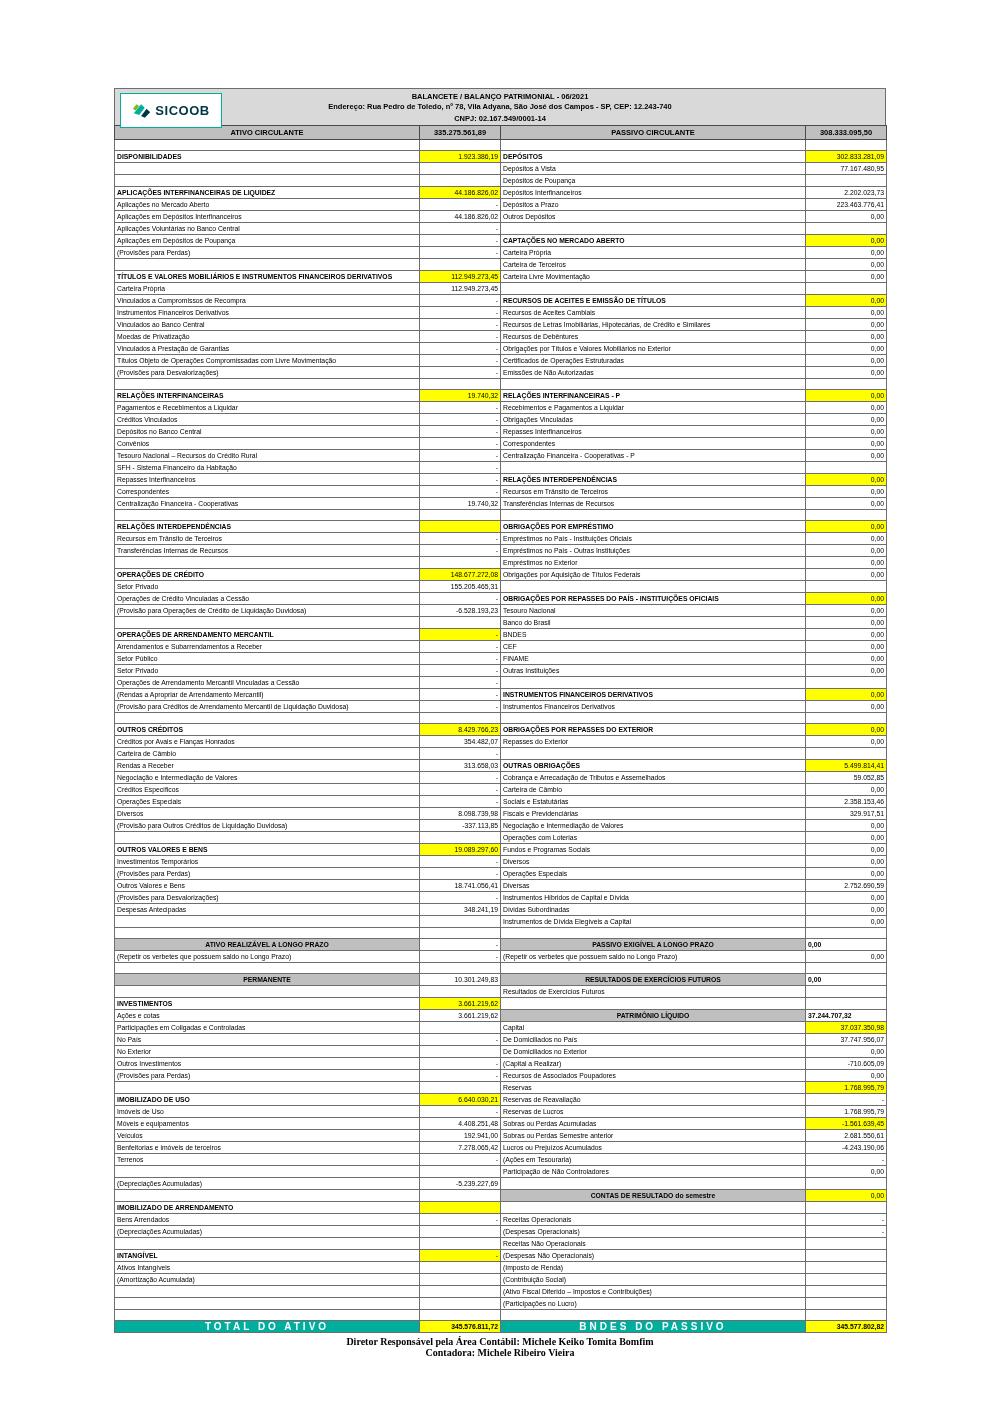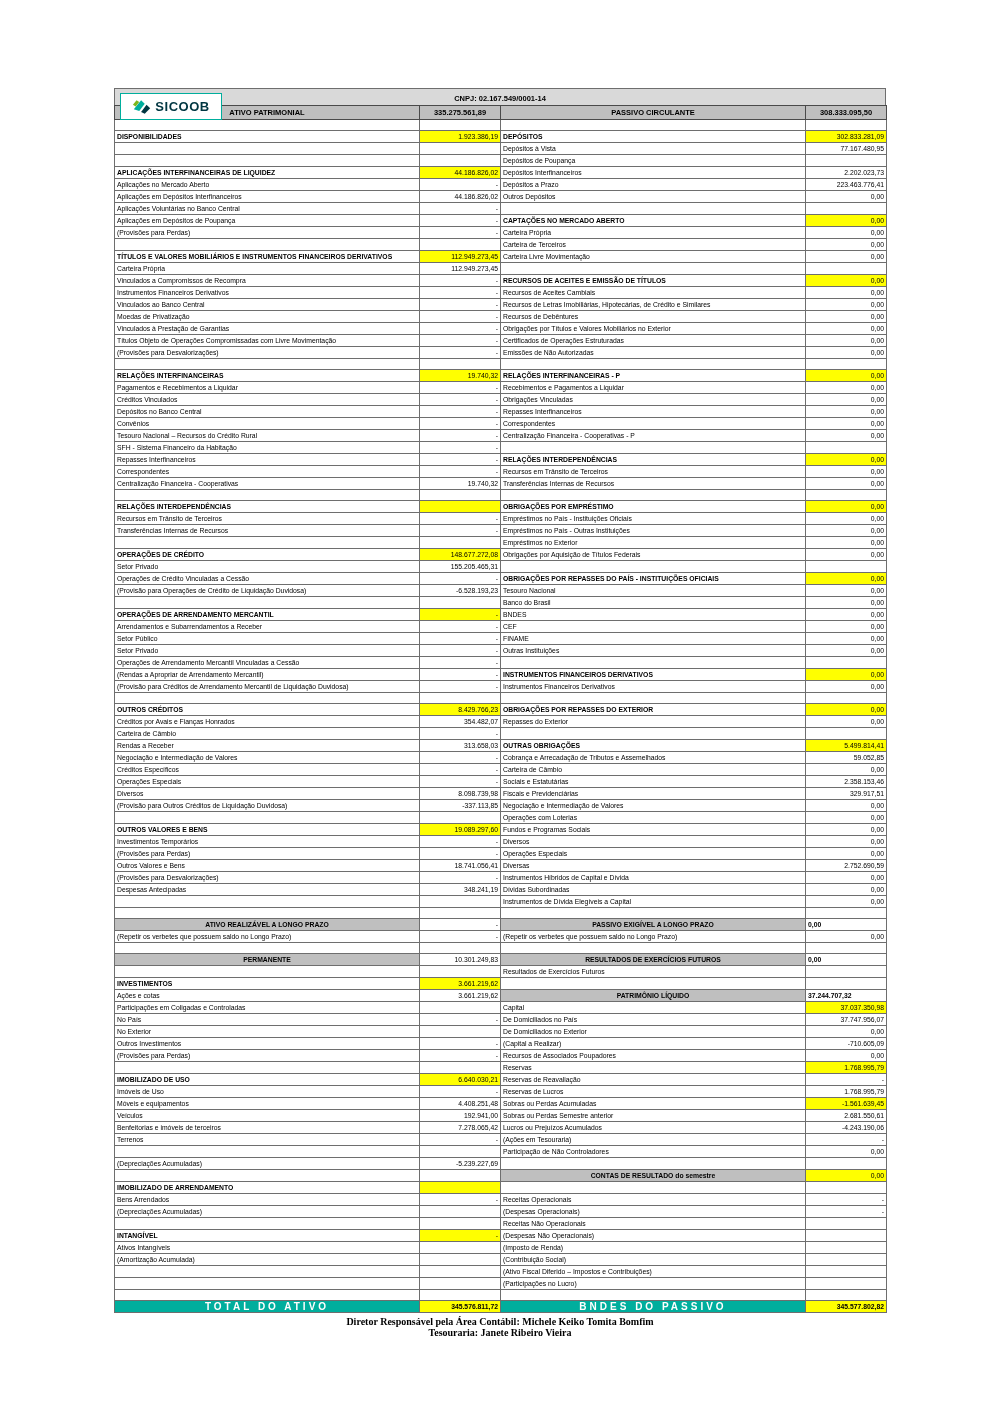--- a/index.html
+++ b/index.html
@@ -15,21 +15,21 @@
     width:1000px;height:1414px;background:#ffffff;
     font-family:"Liberation Sans","DejaVu Sans",sans-serif;
     color:#000;
   }
   .sheet{width:1000px;height:1414px;background:#fff;padding-top:88px;overflow:hidden;}
   .doc{width:772px;margin:0 auto;}
   
   .hdr{border:1px solid var(--border);border-bottom:none;background:var(--band);}
   .hdr-top{position:relative;padding:3px 2px 1px 2px;}
   .logo{
-    position:absolute;left:5px;top:4px;width:102px;height:27px;background:#fff;
+    position:absolute;left:5px;top:4px;width:102px;height:35px;background:#fff;
     border:1px solid var(--teal);display:flex;align-items:center;justify-content:center;gap:3px;
   }
   .logo-text{font-weight:bold;font-size:13px;color:#003641;letter-spacing:.5px;}
   .titles{text-align:center;font-weight:bold;font-size:7.5px;line-height:10px;}
   .cnpj{text-align:center;font-weight:bold;font-size:7.5px;line-height:11px;padding-bottom:1px;}
   
   table{border-collapse:collapse;width:772px;table-layout:fixed;}
   td{
     border:1px solid var(--border);
     font-size:6.8px;line-height:11px;height:11px;
@@ -68,35 +68,37 @@
       <div class="hdr-top">
         <div class="logo">
           <svg width="20" height="17" viewBox="0 0 22 18">
             <path d="M2,12 L10,2 L14,6 L8,14 Z" fill="#00AE9D"></path>
             <path d="M10,15 L16,7 L20,11 L14,17 Z" fill="#003641"></path>
             <path d="M1,7 L5,2 L8,4 L4,9 Z" fill="#7DB61C"></path>
           </svg>
           <span class="logo-text">SICOOB</span>
         </div>
         <div class="titles">
+          <div>BALANCETE / BALANÇO PATRIMONIAL - 06/2021</div>
+          <div>Endereço: Rua Pedro de Toledo, nº 78, Vila Adyana, São José dos Campos - SP, CEP: 12.243-740</div>
         </div>
       </div>
       <div class="cnpj">CNPJ: 02.167.549/0001-14</div>
     </div>
 
     <table>
       <colgroup>
         <col style="width:305px">
           <col style="width:81px">
           <col style="width:305px">
           <col style="width:81px">
       </colgroup>
       <thead>
         <tr>
-          <td class="lbl-h">ATIVO PATRIMONIAL</td>
+          <td class="lbl-h">ATIVO CIRCULANTE</td>
           <td class="val-h">335.275.561,89</td>
           <td class="lbl-h">PASSIVO CIRCULANTE</td>
           <td class="val-h">308.333.095,50</td>
         </tr>
       </thead>
       <tbody>
           <tr>
             <td class="lbl"></td>
             <td class="val"></td>
             <td class="lbl"></td>
@@ -694,17 +696,17 @@
             <td class="lbl tlabel">TOTAL DO ATIVO</td>
             <td class="val tval">345.576.811,72</td>
             <td class="lbl tlabel">BNDES DO PASSIVO</td>
             <td class="val tval">345.577.802,82</td>
           </tr>
         </tbody>
     </table>
 
     <div class="footer">
       <div>Diretor Responsável pela Área Contábil: Michele Keiko Tomita Bomfim</div>
-      <div>Tesouraria: Janete Ribeiro Vieira</div>
+      <div>Contadora: Michele Ribeiro Vieira</div>
     </div>
 
   </div>
 </div>
 
 </body></html>

